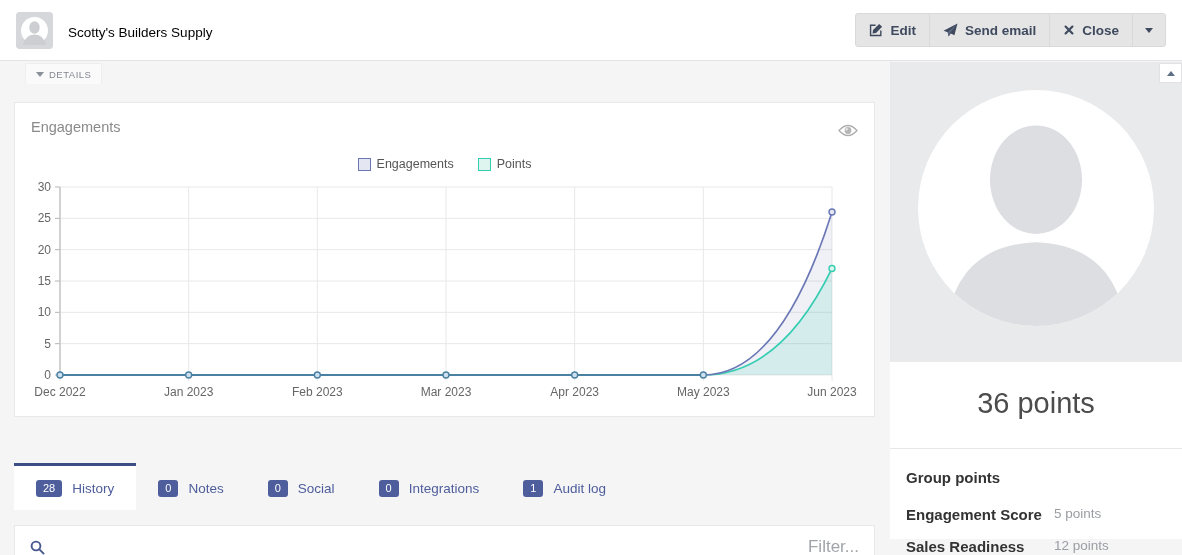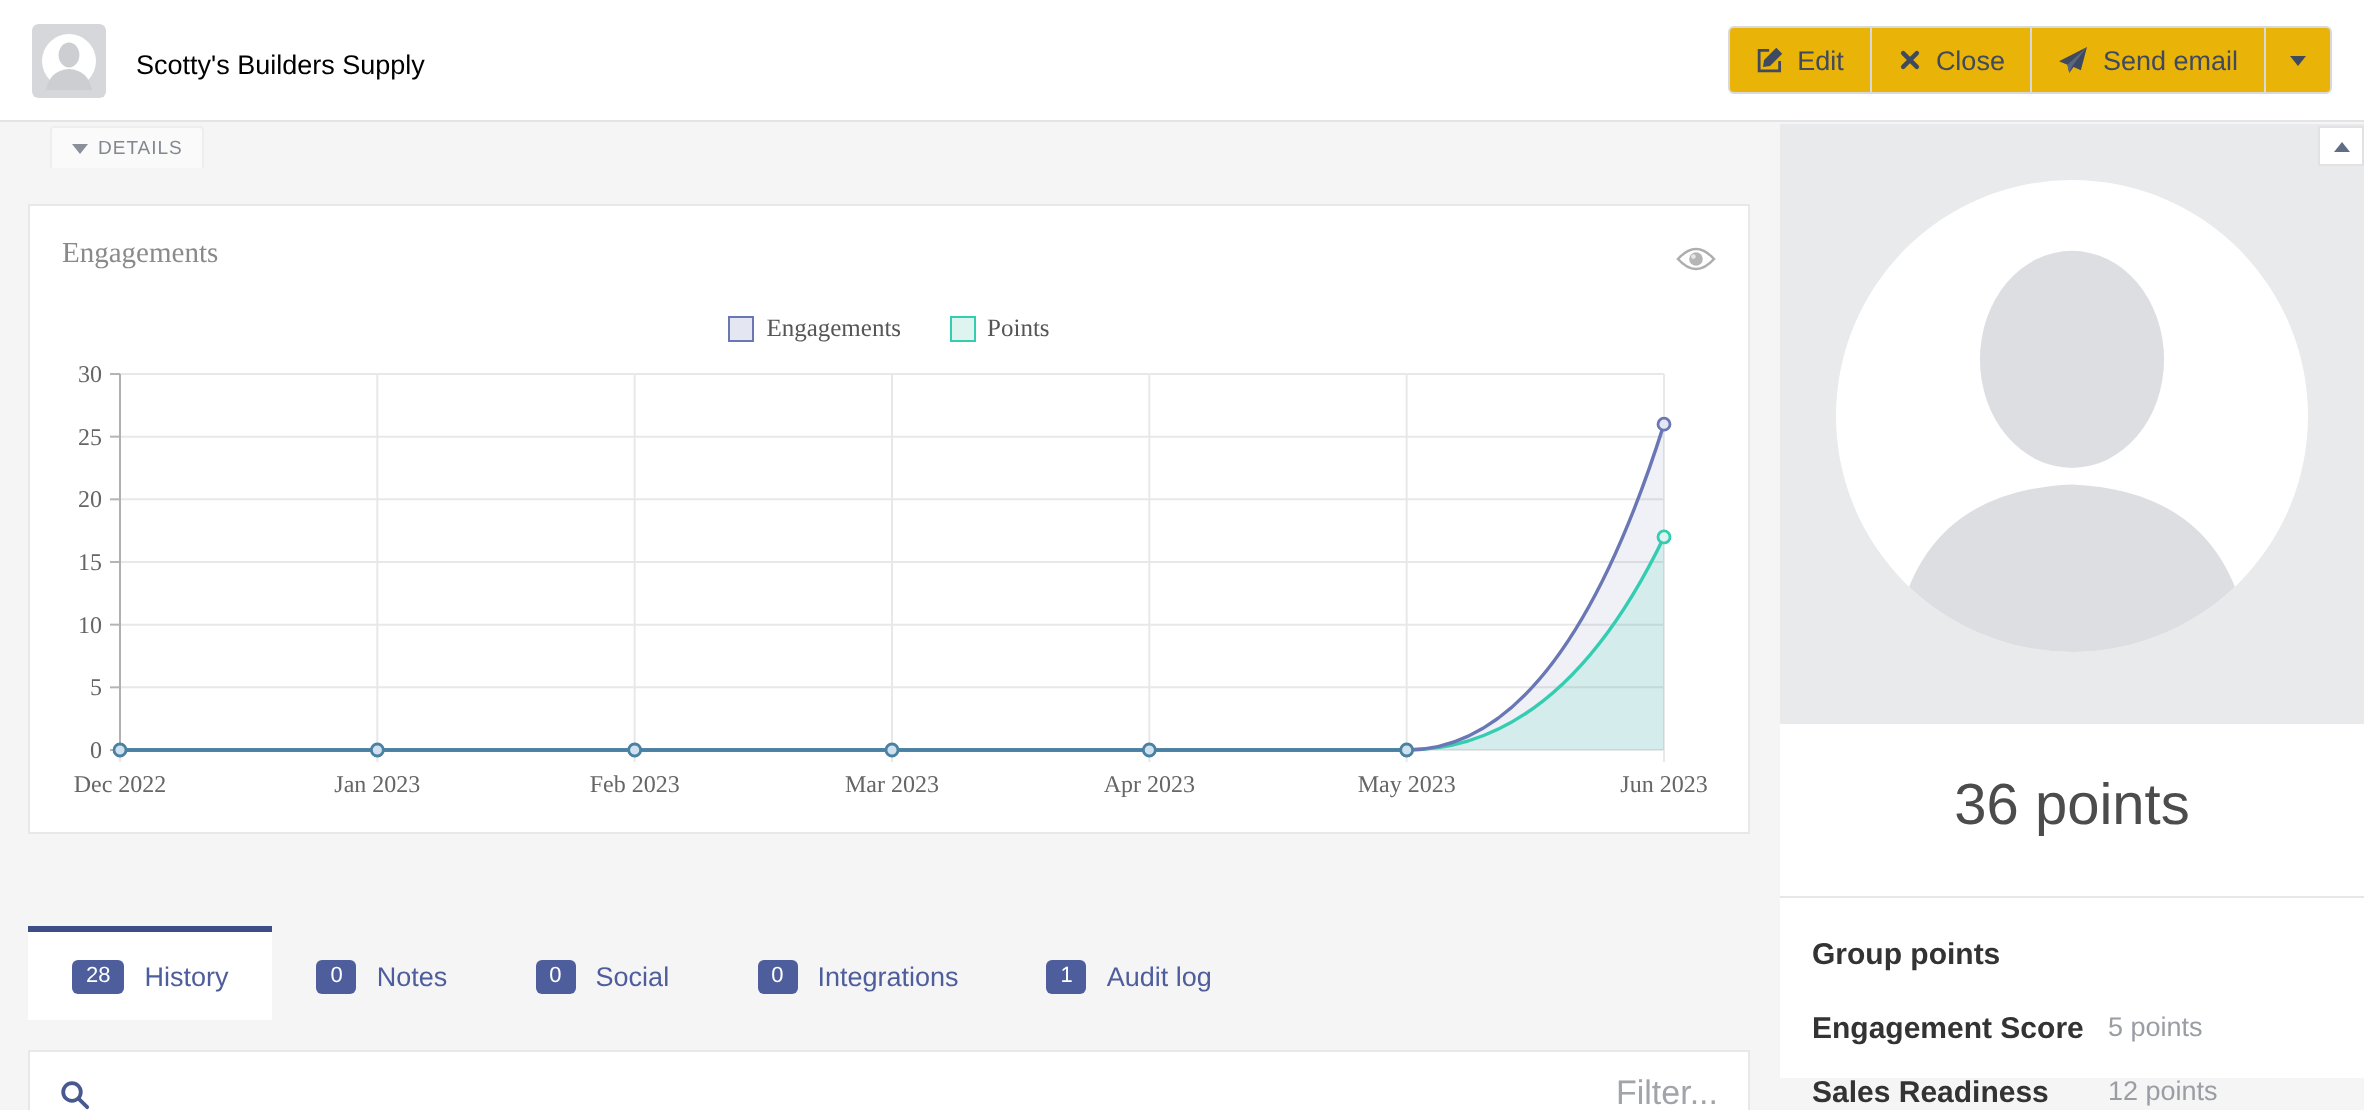--- a/index.html
+++ b/index.html
@@ -17,43 +17,43 @@
     position:absolute; top:0; left:0; right:0; height:61px;
     background:#fff; border-bottom:1px solid #e4e4e6;
     display:flex; align-items:center; padding:0 16px;
   }
   .hdr-avatar{ width:37px; height:37px; border-radius:3px; overflow:hidden; flex:0 0 auto; }
   .hdr-name{ font-size:21px; color:#4b4b4b; margin-left:12px; white-space:nowrap; }
   .hdr-company{ font-size:13.5px; color:#000000; margin-left:15px; white-space:nowrap; position:relative; top:2px;}
   .btn-group{ margin-left:auto; display:flex; }
   .btn{
     display:flex; align-items:center; gap:7px;
-    background:#eab308; border:1px solid #d9d9d9; margin-left:-1px;
+    background:#e5e5e5; border:1px solid #d9d9d9; margin-left:-1px;
     padding:0 13px; height:34px; font-size:13.5px; color:#3f4a5f;
-    cursor:pointer; white-space:nowrap;
+    cursor:pointer; white-space:nowrap;font-weight:bold;
   }
   .btn svg{ display:block; }
   .btn:first-child{ border-radius:3px 0 0 3px; }
   .btn.caret-btn{ border-radius:0 3px 3px 0; padding:0 12px; }
   .caret-down{ width:0; height:0; border-left:4px solid transparent; border-right:4px solid transparent; border-top:5px solid #3f4a5f; }
 
   
   .details-toggle{
     position:absolute; left:25px; top:63px; height:21px;
     background:#fafafb; border:1px solid #eeeef1; border-bottom:none;
     border-radius:2px 2px 0 0; display:flex; align-items:center; gap:5px;
     padding:0 10px; cursor:pointer;
   }
   .details-toggle .caret{ width:0; height:0; border-left:4px solid transparent; border-right:4px solid transparent; border-top:5px solid #8b8f99; }
   .details-toggle span{ font-size:9.5px; letter-spacing:.5px; color:#83878f; }
 
   
   .chart-panel{
     position:absolute; left:14px; top:102px; width:861px; height:315px;
-    background:#fff; border:1px solid #e8e8ea;font-family:Liberation Serif, serif;
+    background:#fff; border:1px solid #e8e8ea;
   }
   .panel-head{ display:flex; align-items:flex-start; justify-content:space-between; padding:16px 16px 0 16px; height:46px; }
   .panel-title{ font-size:14.5px; color:#8a8a8a; }
   .eye-btn{ cursor:pointer; margin-top:4px; }
   .chart-legend{ display:flex; justify-content:center; gap:24px; height:30px; align-items:center; }
   .legend-item{ display:flex; align-items:center; gap:6px; font-size:12.5px; color:#565656; cursor:pointer; }
   .legend-swatch{ width:13px; height:13px; border-width:1px; border-style:solid; }
   #chart-svg{ display:block; }
   .tick-label{ font-size:12px; fill:#666; }
 
@@ -113,31 +113,31 @@
 
   <div class="btn-group">
     <button class="btn">
       <svg width="14" height="14" viewBox="0 0 16 16">
         <path d="M13.5 8.5 V14.2 H1.8 V2.5 H7.5" fill="none" stroke="#3f4a5f" stroke-width="1.6"></path>
         <path d="M11.6 1 L15 4.4 L8 11.4 L4 12 L4.6 8 Z" fill="#3f4a5f"></path>
       </svg>
       <span>Edit</span>
     </button>
     <button class="btn">
-      <svg width="12" height="12" viewBox="0 0 14 14">
-        <path d="M3 3 L11 11 M11 3 L3 11" stroke="#3f4a5f" stroke-width="2.6" stroke-linecap="round"></path>
-      </svg>
-      <span>Close</span>
-    </button>
-    <button class="btn">
       <svg width="15" height="14" viewBox="0 0 16 15">
         <path d="M15.5 0.5 L0.5 8.2 L5 10 L6 14.5 L8.3 11.3 L12.2 13 Z" fill="#3f4a5f"></path>
         <path d="M15.5 0.5 L5 10 L6 14.5 L7.5 10.8 Z" fill="#5b6780"></path>
       </svg>
       <span>Send email</span>
+    </button>
+    <button class="btn">
+      <svg width="12" height="12" viewBox="0 0 14 14">
+        <path d="M3 3 L11 11 M11 3 L3 11" stroke="#3f4a5f" stroke-width="2.6" stroke-linecap="round"></path>
+      </svg>
+      <span>Close</span>
     </button>
     <button class="btn caret-btn">
       <span class="caret-down"></span>
     </button>
   </div>
 </div>
 
 <div class="details-toggle">
   <span class="caret"></span>
   <span>DETAILS</span>

